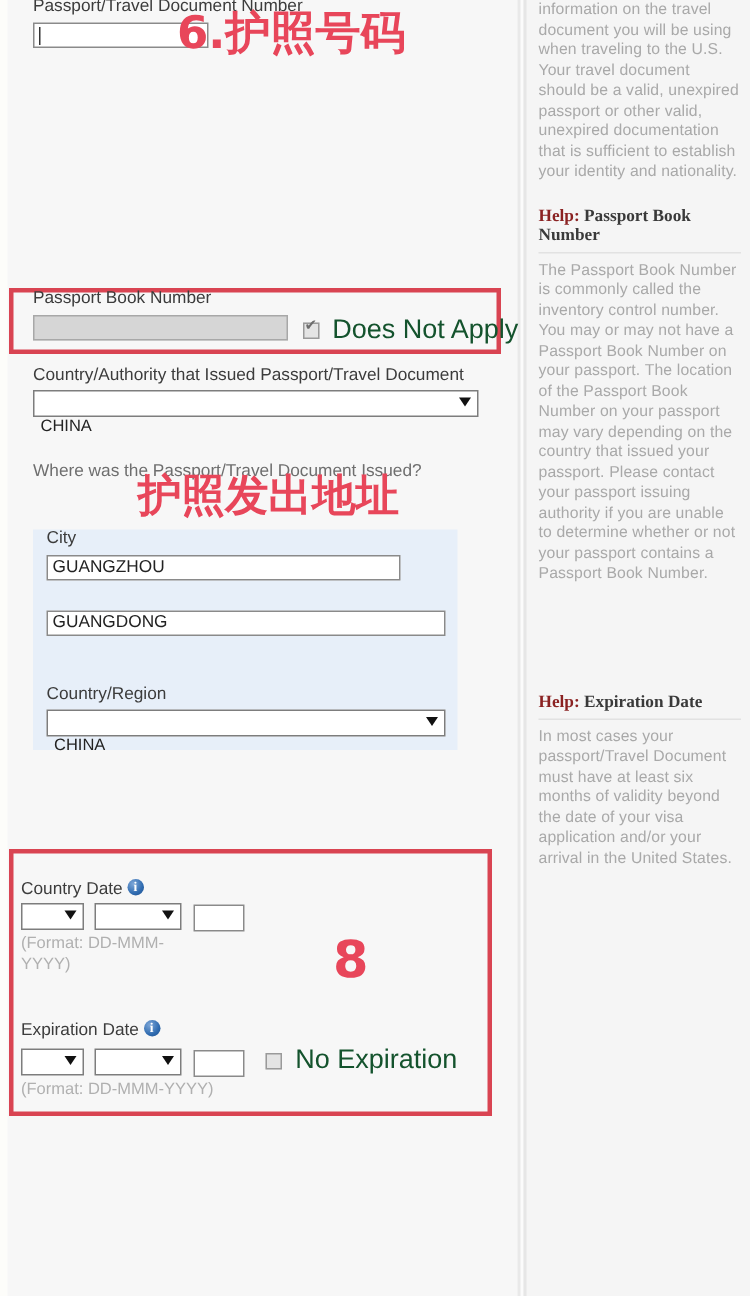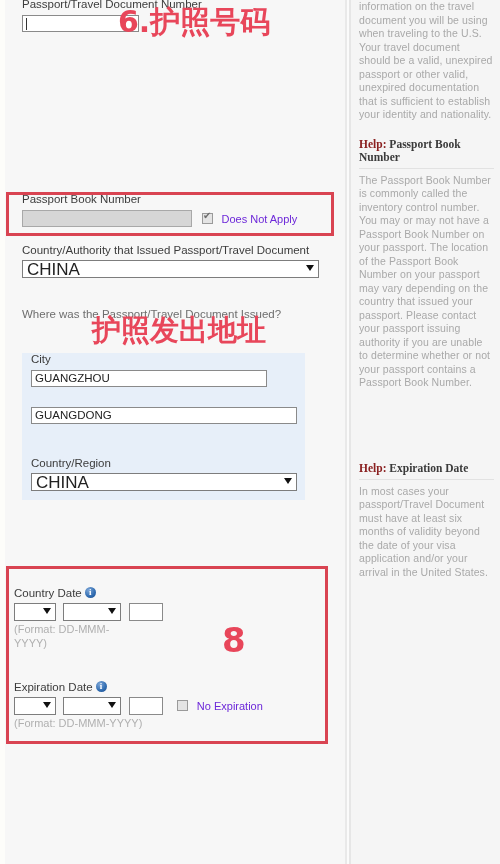--- a/index.html
+++ b/index.html
@@ -96,23 +96,23 @@
     position: relative;
     display: inline-block;
     height: 18px;
     border: 1px solid #7d7d7d;
     background: #ffffff;
     font-size: 11.5px;
     color: #222;
     vertical-align: middle;
   }
   .sel .sel-val {
-    position: absolute; left: 4px; top: 1px;
+    position: absolute; left: 4px; top: 16px;
     line-height: 15px;
-    font-size: 17px;
+    font-size: 11px;
   }
   .sel .arrow {
     position: absolute; right: 4px; top: 4px;
     width: 0; height: 0;
     border-left: 4px solid transparent;
     border-right: 4px solid transparent;
     border-top: 6px solid #111;
   }
   .hint {
     font-size: 11px;
@@ -130,21 +130,21 @@
   }
   .cb.checked::after {
     content: "✔";
     position: absolute;
     left: 0px; top: -4px;
     font-size: 10px;
     color: #6d6d6d;
     line-height: 11px;
   }
   .cb-lbl {
-    font-size: 11px; color: #6d28d9;
+    font-size: 18px; color: #14532d;
     margin-left: 4px;
   }
   .info-ico {
     display: inline-block;
     width: 11px; height: 11px;
     border-radius: 50%;
     background: radial-gradient(circle at 35% 30%, #7ea7d8 0%, #2f6bb0 60%, #1d4d8a 100%);
     position: relative;
     vertical-align: -1px;
     margin-left: 3px;

